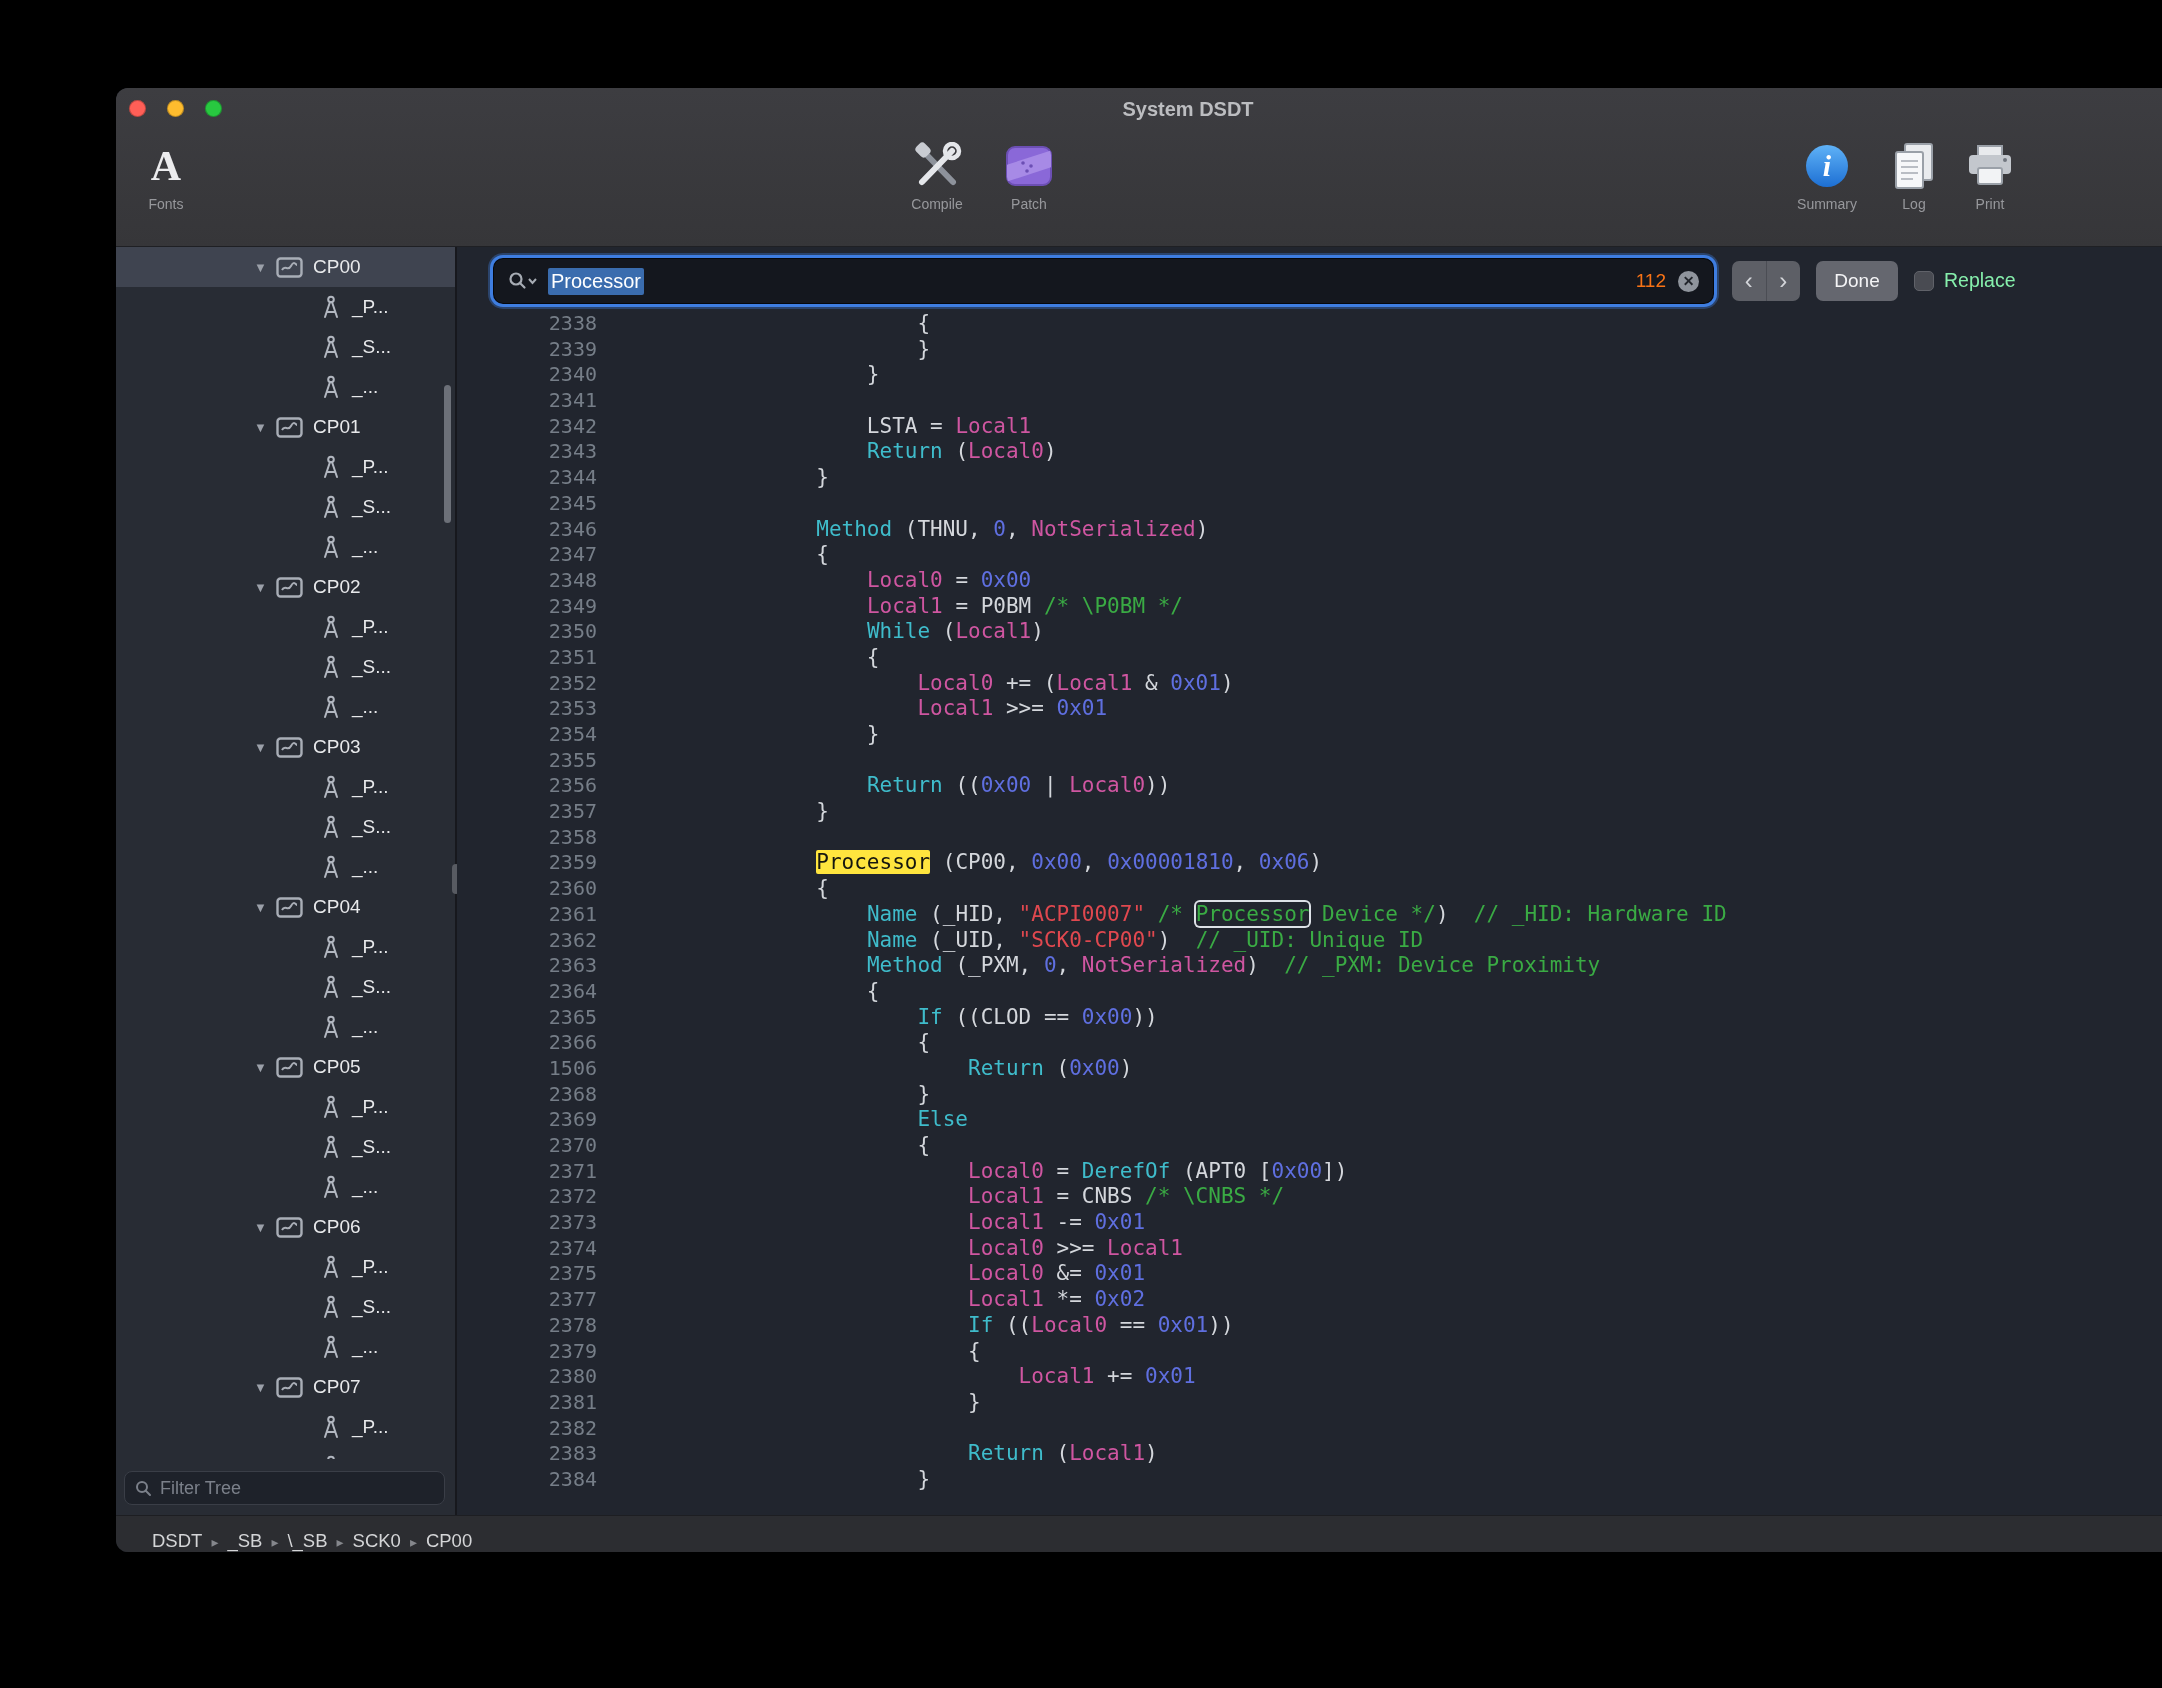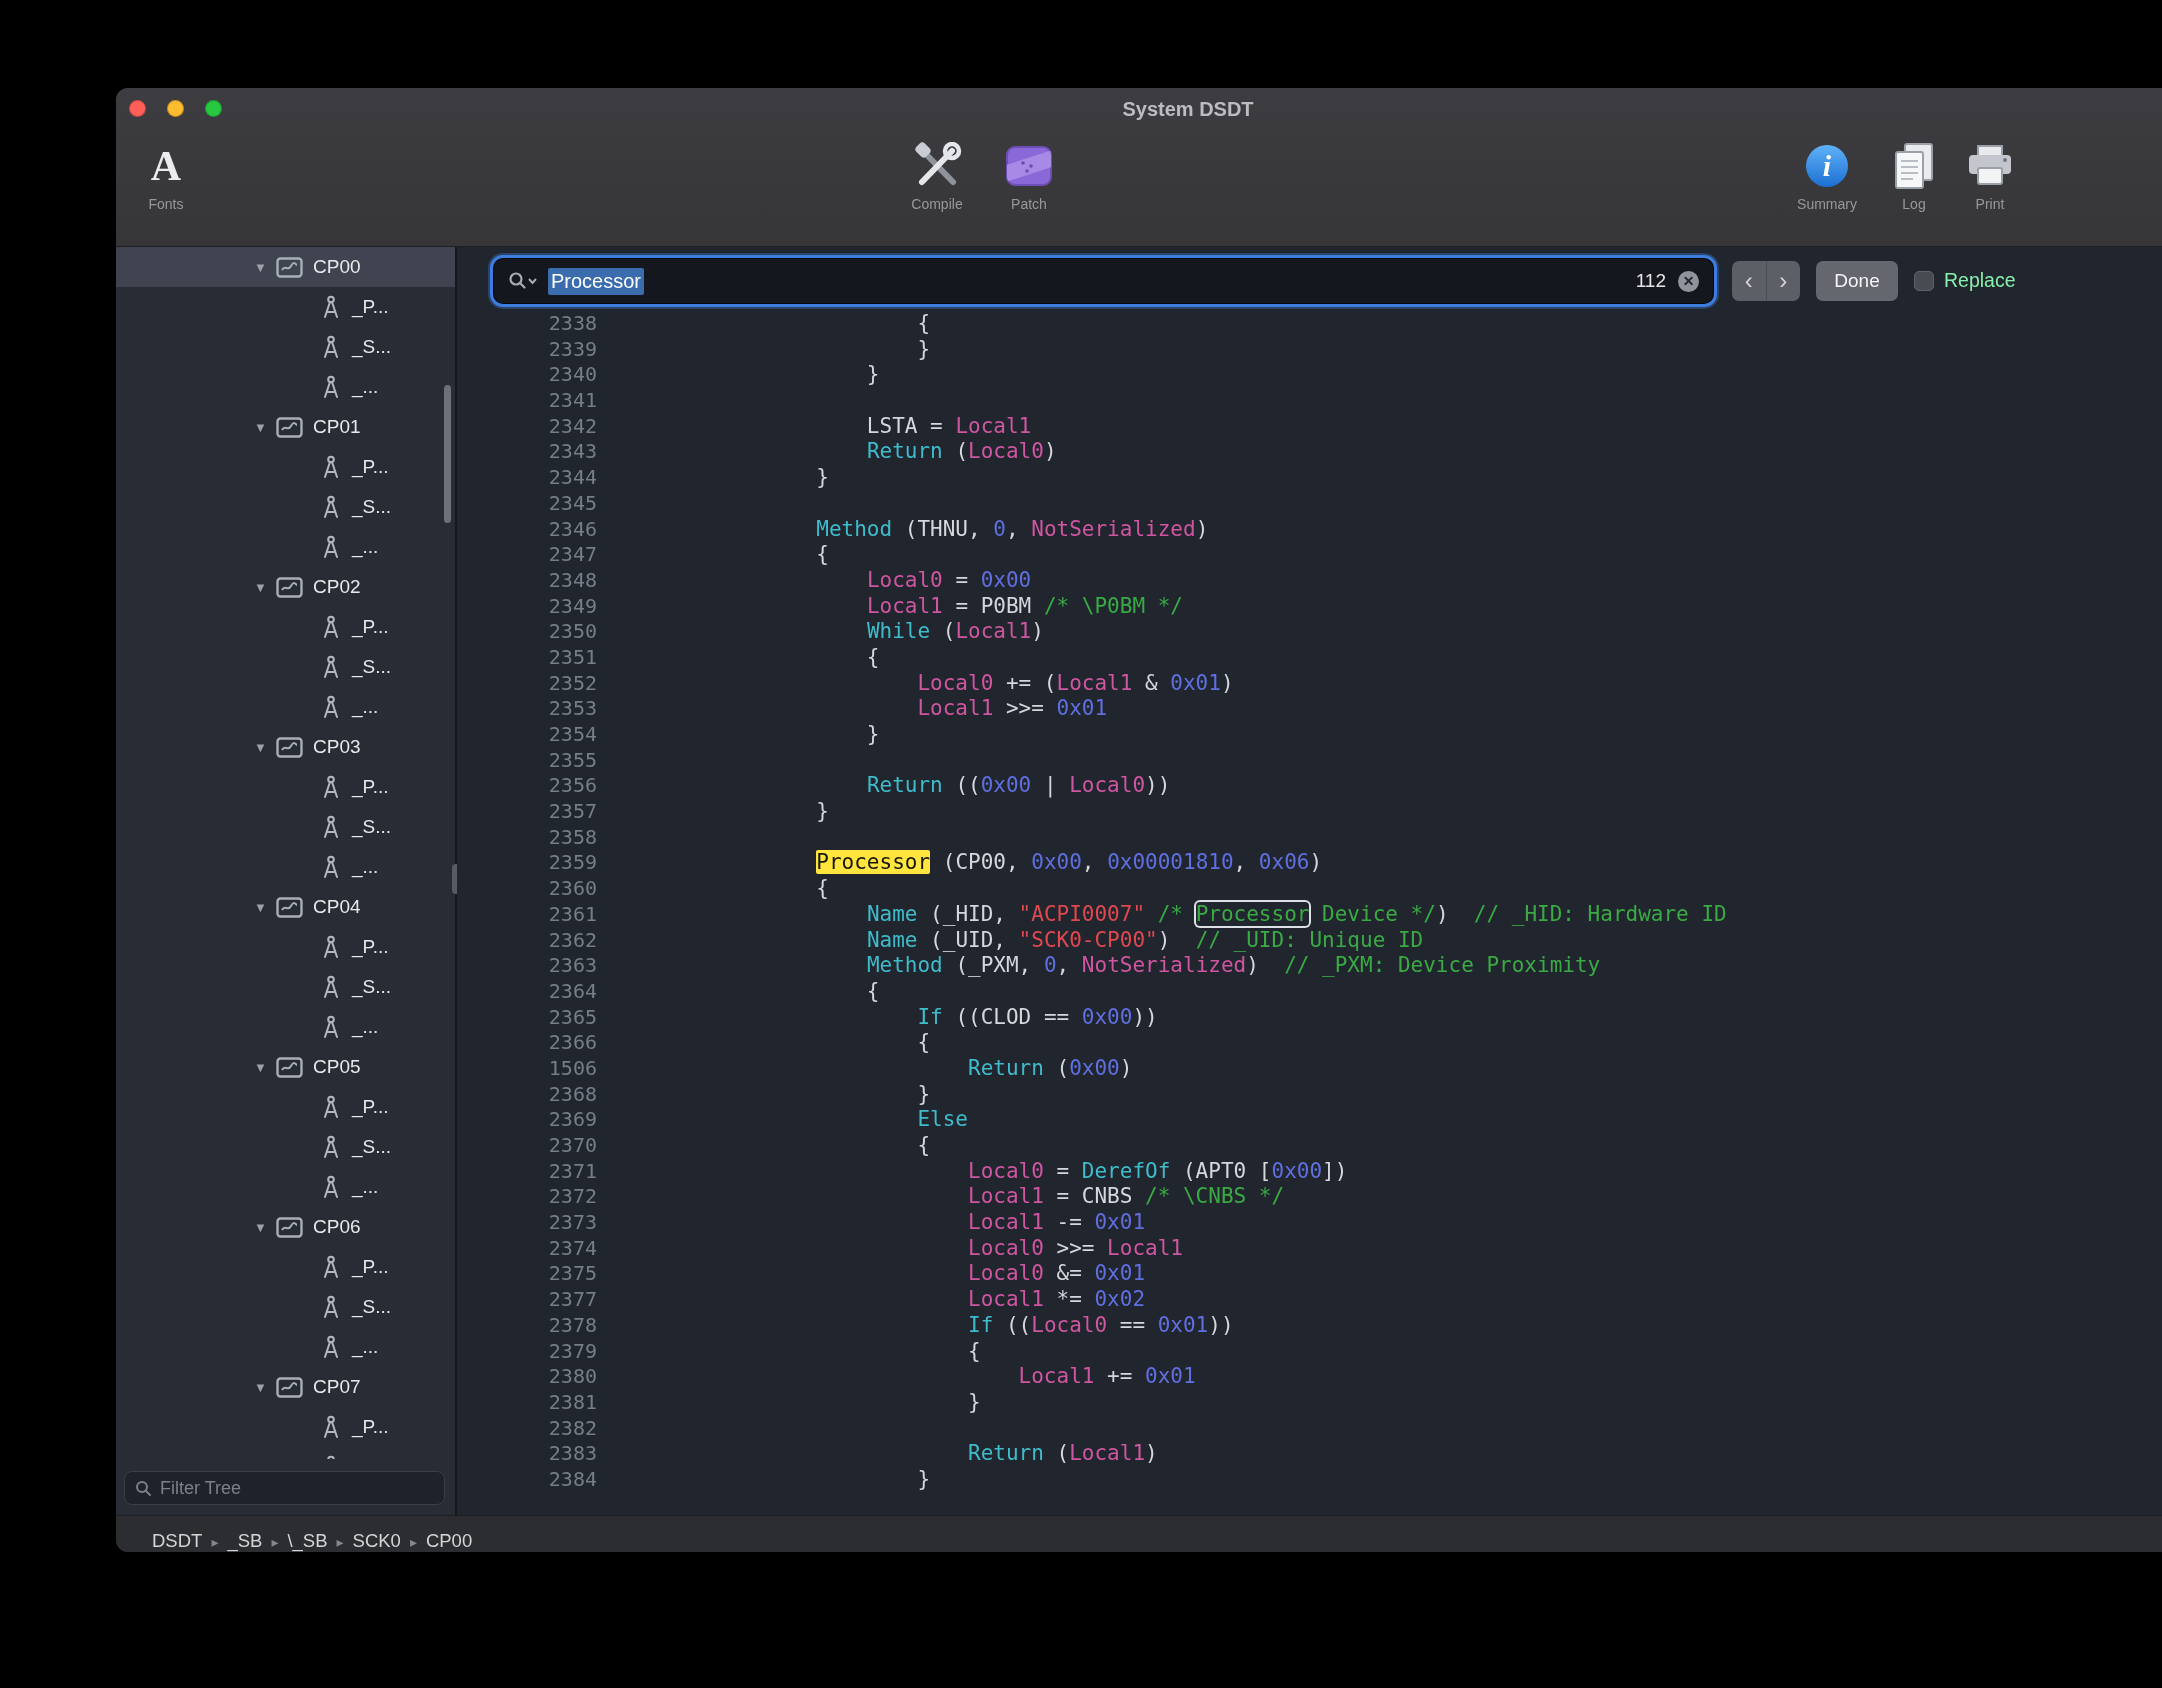--- a/index.html
+++ b/index.html
@@ -41,21 +41,21 @@
   .tree-scrollbar{position:absolute;right:4px;top:138px;width:7px;height:138px;border-radius:4px;background:#6c7078;}
   .filter{position:absolute;left:8px;right:10px;bottom:11px;height:34px;background:#1e222a;border:1px solid #3a3e47;border-radius:8px;display:flex;align-items:center;padding:0 10px;gap:8px;box-sizing:border-box;}
   .filter .ph{color:#7b808a;font-size:18px;}
 
   
   .findbar{position:absolute;left:0;top:0;right:0;height:70px;}
   .search-field{position:absolute;left:37px;top:12px;width:1219px;height:44px;background:#14171e;border-radius:9px;
     box-shadow:0 0 0 1px #05070b,0 0 0 4px #3e7de0,0 0 0 6px rgba(62,125,224,.35);
     display:flex;align-items:center;padding:0 14px;box-sizing:border-box;}
   .search-field .q{font-size:20px;color:#fff;background:#3a6cae;padding:2px 3px;border-radius:2px;margin-left:10px;}
-  .search-field .count{margin-left:auto;color:#e5e5e5;font-size:19px;}
+  .search-field .count{margin-left:auto;color:#f97316;font-size:19px;}
   .search-field .clear{width:21px;height:21px;border-radius:50%;background:#8f949c;color:#22252b;font-size:14px;font-weight:bold;display:flex;align-items:center;justify-content:center;margin-left:12px;}
   .seg{position:absolute;left:1275px;top:14px;width:68px;height:40px;background:#5d5f66;border-radius:7px;display:flex;overflow:hidden;}
   .seg-btn{flex:1;border:none;background:transparent;color:#d3d5d9;font-size:24px;line-height:36px;padding:0;font-family:"Liberation Sans",sans-serif;}
   .seg-btn + .seg-btn{border-left:1px solid #4b4d54;}
   .done{position:absolute;left:1359px;top:14px;width:82px;height:40px;background:#65676f;border:none;border-radius:7px;color:#f4f4f6;font-size:19px;font-family:"Liberation Sans",sans-serif;}
   .chk{position:absolute;left:1457px;top:24px;width:20px;height:20px;background:#494b52;border:1px solid #606269;border-radius:5px;box-sizing:border-box;}
   .chk-label{position:absolute;left:1487px;top:22px;font-size:19.5px;color:#86efac;}
 
   
   .code{position:absolute;left:0;top:64px;right:0;bottom:0;overflow:hidden;font-family:"DejaVu Sans Mono",monospace;font-size:21px;line-height:25.7px;padding-left:40px;}

